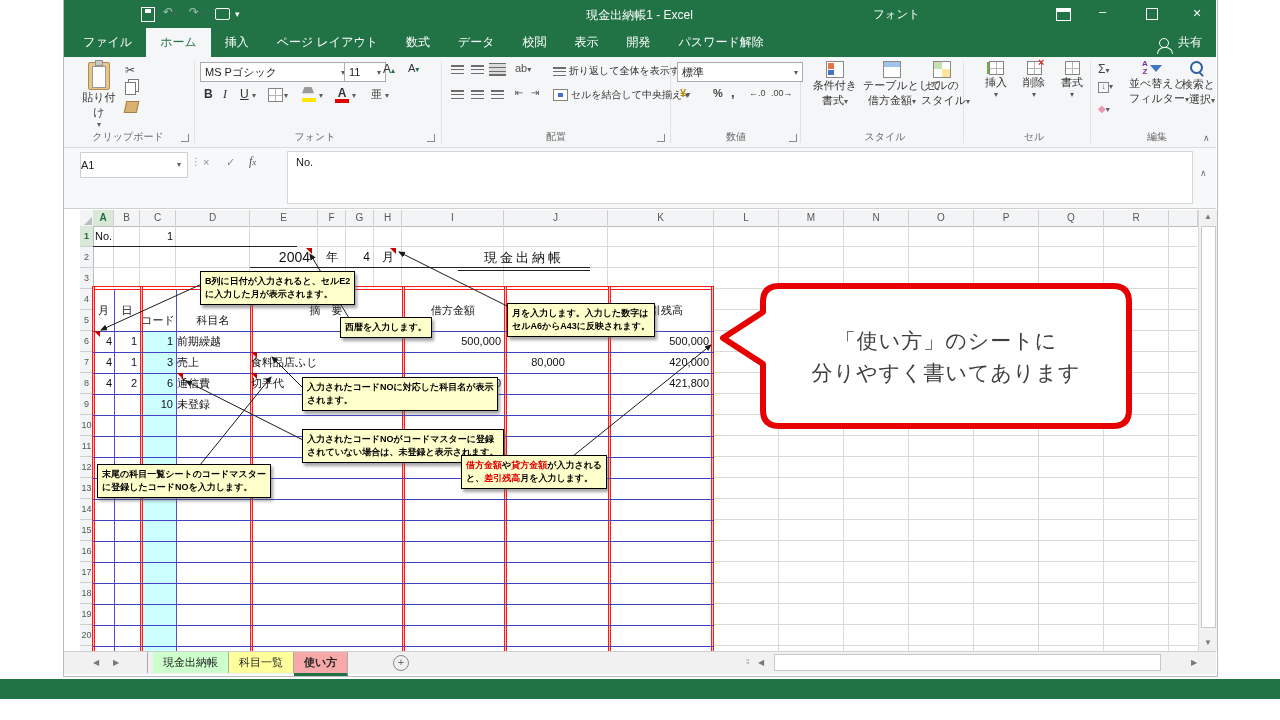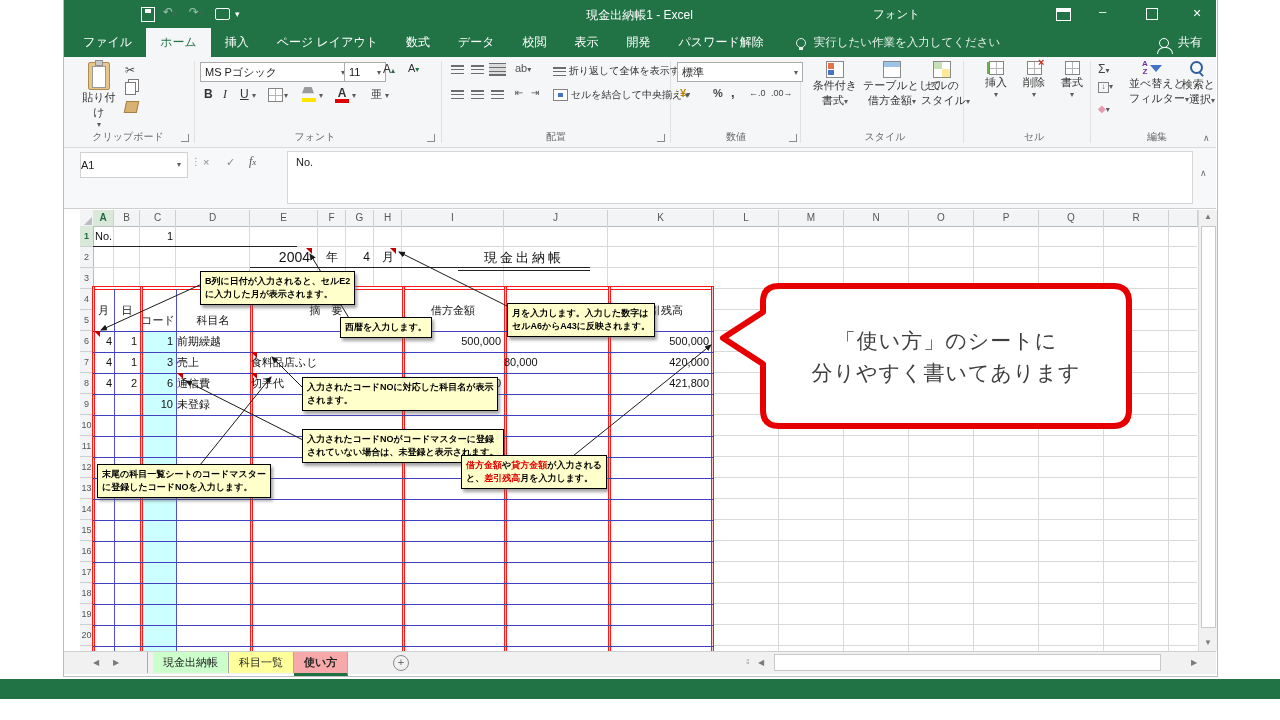--- a/index.html
+++ b/index.html
@@ -85,24 +85,20 @@
         <div class="rtab active">ホーム</div>
         <div class="rtab">挿入</div>
         <div class="rtab">ページ レイアウト</div>
         <div class="rtab">数式</div>
         <div class="rtab">データ</div>
         <div class="rtab">校閲</div>
         <div class="rtab">表示</div>
         <div class="rtab">開発</div>
         <div class="rtab">パスワード解除</div>
       </div>
-    <div style="display:flex;align-items:center;margin-left:18px;">
-      <span class="bulb"></span>
-      <span style="color:#e8f1ea;font-size:11.5px;margin-left:8px;">実行したい作業を入力してください</span>
-    </div>
     <div style="position:absolute;right:14px;top:0;height:29px;display:flex;align-items:center;">
       <span class="person"></span>
       <span style="color:#fff;font-size:12px;margin-left:9px;">共有</span>
     </div>
   </div>
 
   <div class="abs ribbon">
 
     <div class="gsep" style="left:131px;"></div>
     <div class="gsep" style="left:378px;"></div>
@@ -394,21 +390,21 @@
         <div class="cellv nw" style="left: 51px; top: 121px; width: 23px; text-align: right;">1</div>
         <div class="cellv nw" style="left: 77px; top: 121px; width: 33px; text-align: right;">1</div>
         <div class="cellv nw" style="left: 114px; top: 121px; width: 72px; text-align: left;">前期繰越</div>
         <div class="cellv nw" style="left: 339px; top: 121px; width: 99px; text-align: right;">500,000</div>
         <div class="cellv nw" style="left: 545px; top: 121px; width: 101px; text-align: right;">500,000</div>
         <div class="cellv nw" style="left: 30px; top: 142px; width: 19px; text-align: right;">4</div>
         <div class="cellv nw" style="left: 51px; top: 142px; width: 23px; text-align: right;">1</div>
         <div class="cellv nw" style="left: 77px; top: 142px; width: 33px; text-align: right;">3</div>
         <div class="cellv nw" style="left: 114px; top: 142px; width: 72px; text-align: left;">売上</div>
         <div class="cellv nw" style="left: 188px; top: 142px; width: 150px; text-align: left;">食料品店ふじ</div>
-        <div class="cellv nw" style="left: 441px; top: 142px; width: 88px; text-align: left;">80,000</div>
+        <div class="cellv nw" style="left: 441px; top: 142px; width: 88px; text-align: center;">80,000</div>
         <div class="cellv nw" style="left: 545px; top: 142px; width: 101px; text-align: right;">420,000</div>
         <div class="cellv nw" style="left: 30px; top: 163px; width: 19px; text-align: right;">4</div>
         <div class="cellv nw" style="left: 51px; top: 163px; width: 23px; text-align: right;">2</div>
         <div class="cellv nw" style="left: 77px; top: 163px; width: 33px; text-align: right;">6</div>
         <div class="cellv nw" style="left: 114px; top: 163px; width: 72px; text-align: left;">通信費</div>
         <div class="cellv nw" style="left: 188px; top: 163px; width: 150px; text-align: left;">切手代</div>
         <div class="cellv nw" style="left: 339px; top: 163px; width: 99px; text-align: right;">1,800</div>
         <div class="cellv nw" style="left: 545px; top: 163px; width: 101px; text-align: right;">421,800</div>
         <div class="cellv nw" style="left: 77px; top: 184px; width: 33px; text-align: right;">10</div>
         <div class="cellv nw" style="left: 114px; top: 184px; width: 72px; text-align: left;">未登録</div>

